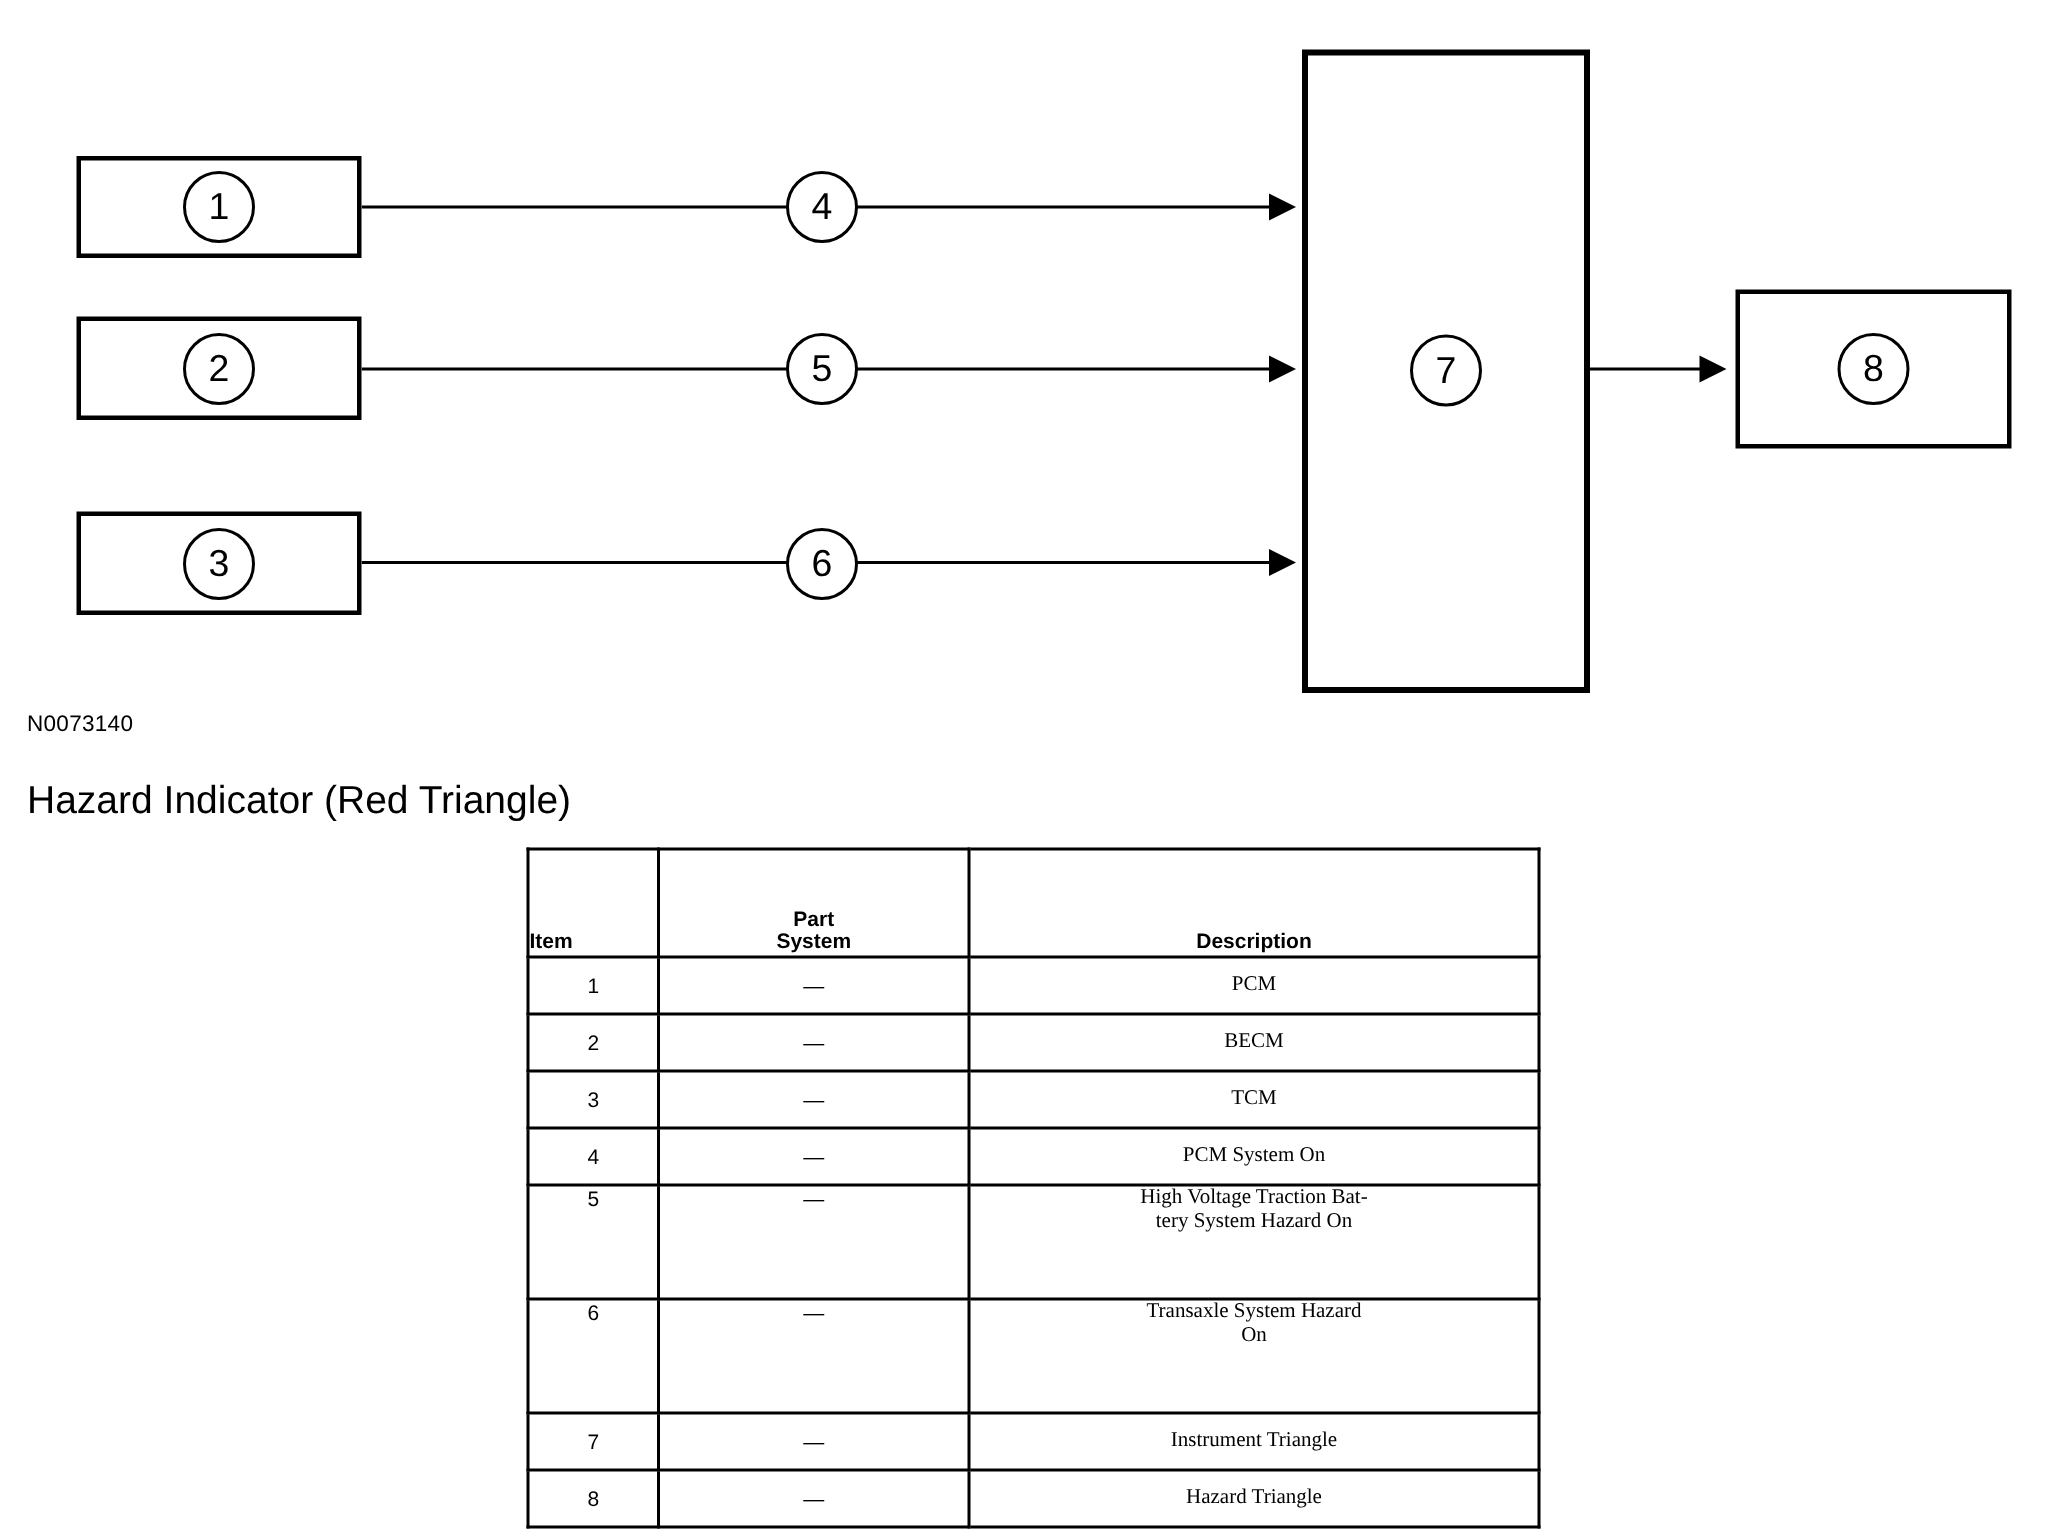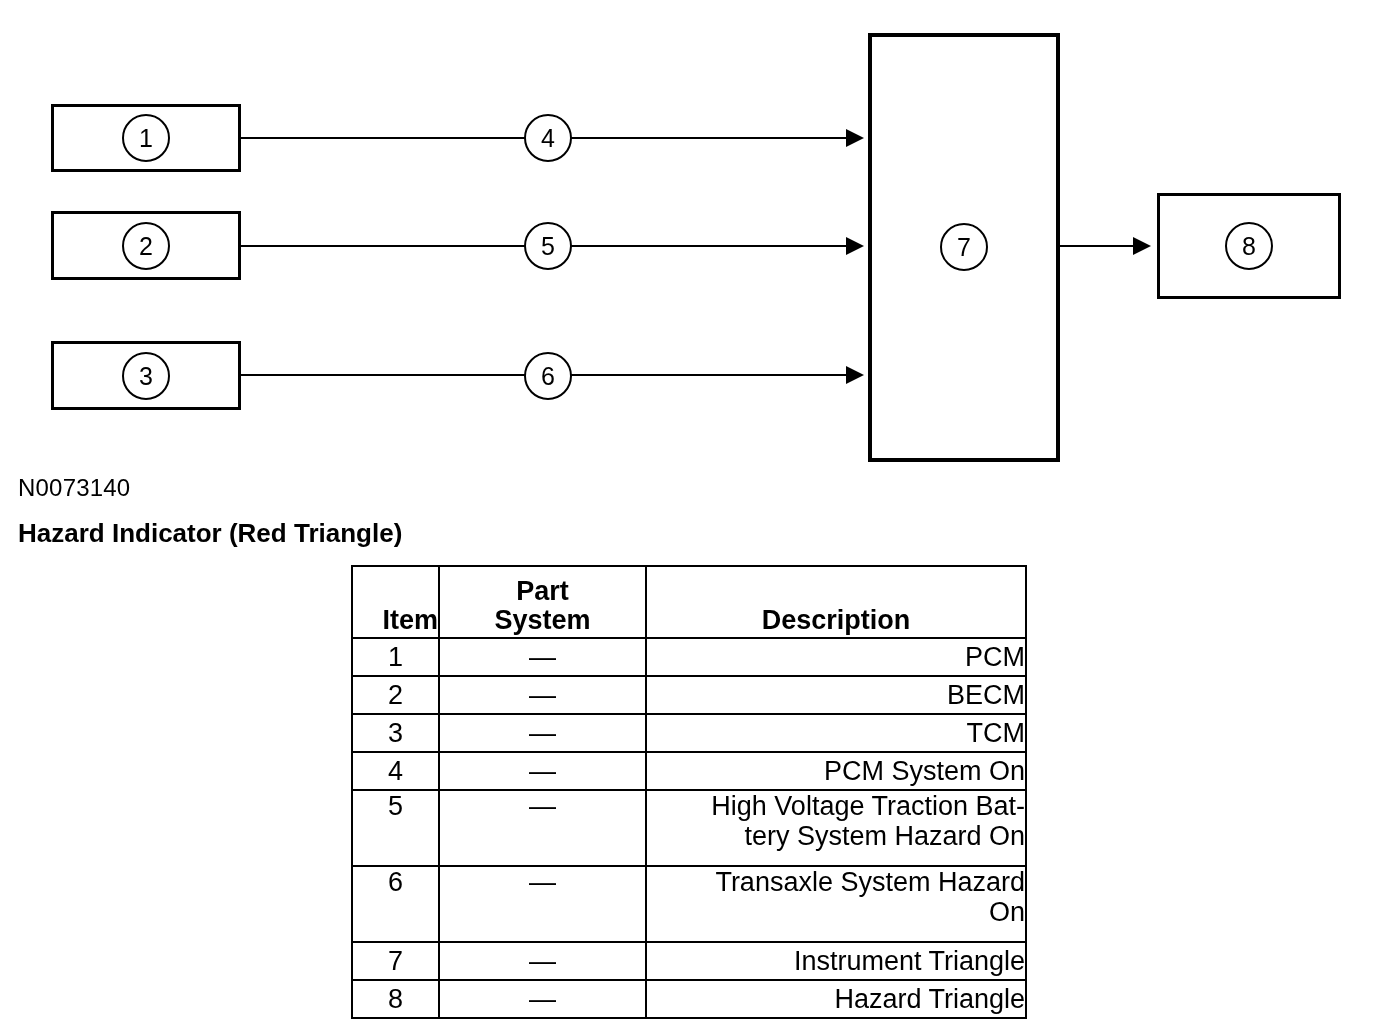--- a/index.html
+++ b/index.html
@@ -53,63 +53,63 @@
     width: 0; height: 0;
     border-top: 9px solid transparent;
     border-bottom: 9px solid transparent;
     border-left: 18px solid #000;
   }
 
   
   #fig-id {
     position: absolute;
     left: 18px; top: 474px;
-    font-size: 24px;
+    font-size: 15px;
     letter-spacing: 0.2px;
   }
   #fig-title {
     position: absolute;
     left: 18px; top: 518px;
     font-size: 26px;
-    font-weight: bold;
+    font-weight: normal;
   }
 
   
   #parts-table {
     position: absolute;
     left: 351px; top: 565px;
     width: 674px;
     border-collapse: collapse;
     table-layout: fixed;
     background: #fff;
   }
   #parts-table th, #parts-table td {
     border: 2px solid #000;
     padding: 0;
-    font-size: 27px;
+    font-size: 14px;
     font-weight: normal;
   }
   #parts-table thead th {
     font-weight: bold;
     vertical-align: bottom;
     height: 68px;
     line-height: 1.08;
     padding-bottom: 2px;
   }
   .col-item   { width: 87px; }
   .col-part   { width: 207px; }
   .col-desc   { width: 380px; }
 
-  th.h-item { text-align: right; }
+  th.h-item { text-align: left; }
   th.h-part { text-align: center; }
   th.h-desc { text-align: center; padding-left: 7px; }
 
   td.c-item { text-align: center; vertical-align: top; padding-top: 4px; }
   td.c-part { text-align: center; vertical-align: top; padding-top: 4px; }
-  td.c-desc { text-align: right; padding-left: 7px; vertical-align: top; padding-top: 3px; line-height: 1.12; }
+  td.c-desc { text-align: center; padding-left: 7px; vertical-align: top; padding-top: 3px; line-height: 1.12; font-family: Liberation Serif, serif; }
   tr.single td { height: 36px; }
   tr.single td.c-item, tr.single td.c-part, tr.single td.c-desc {
     vertical-align: middle; padding-top: 0;
   }
   tr.double td { height: 74px; }
 </style>
 </head>
 <body>
 
 <div id="diagram">

